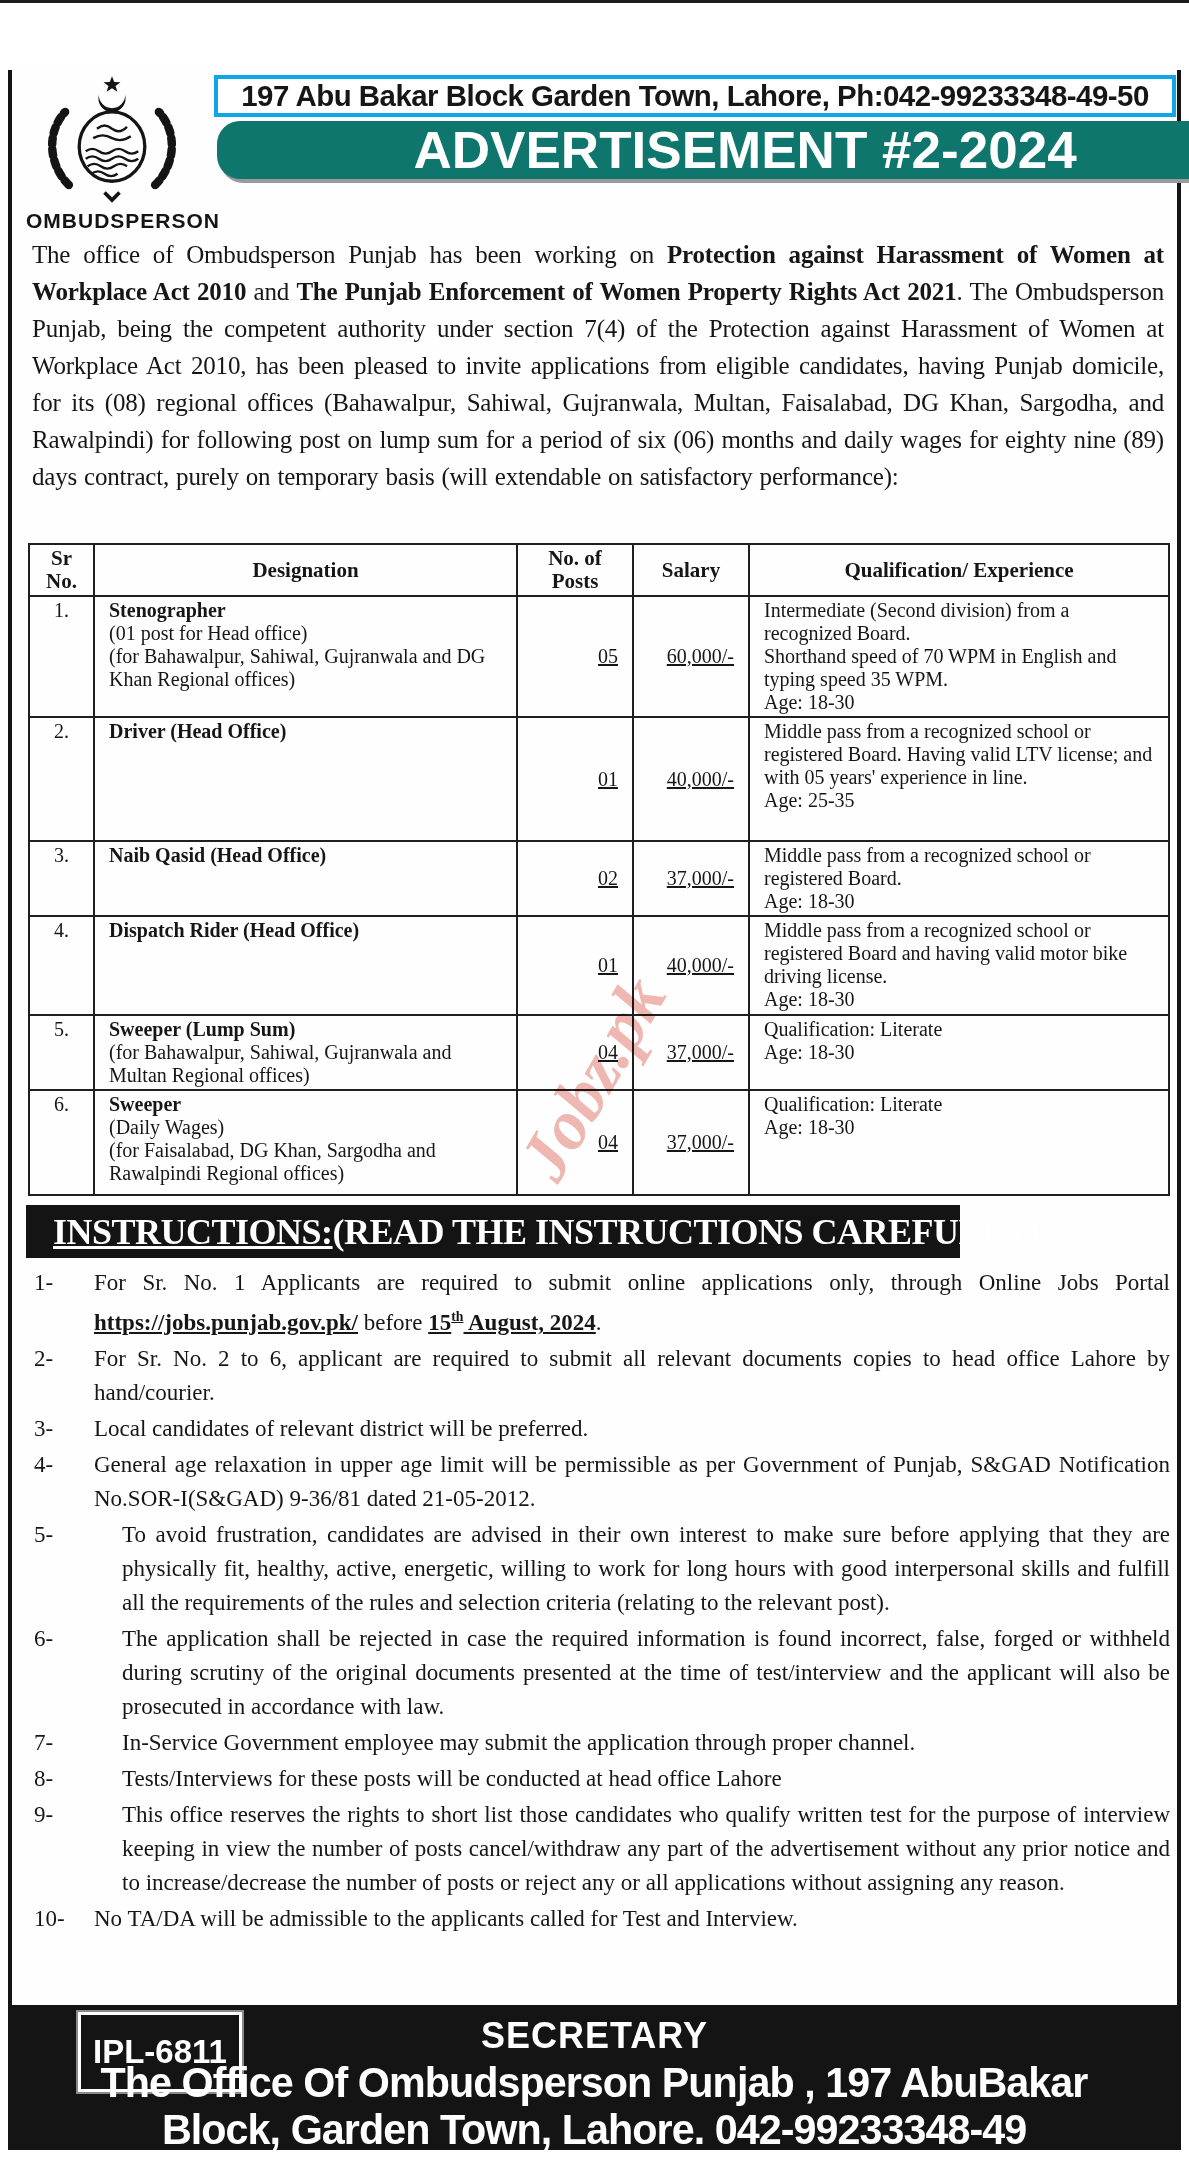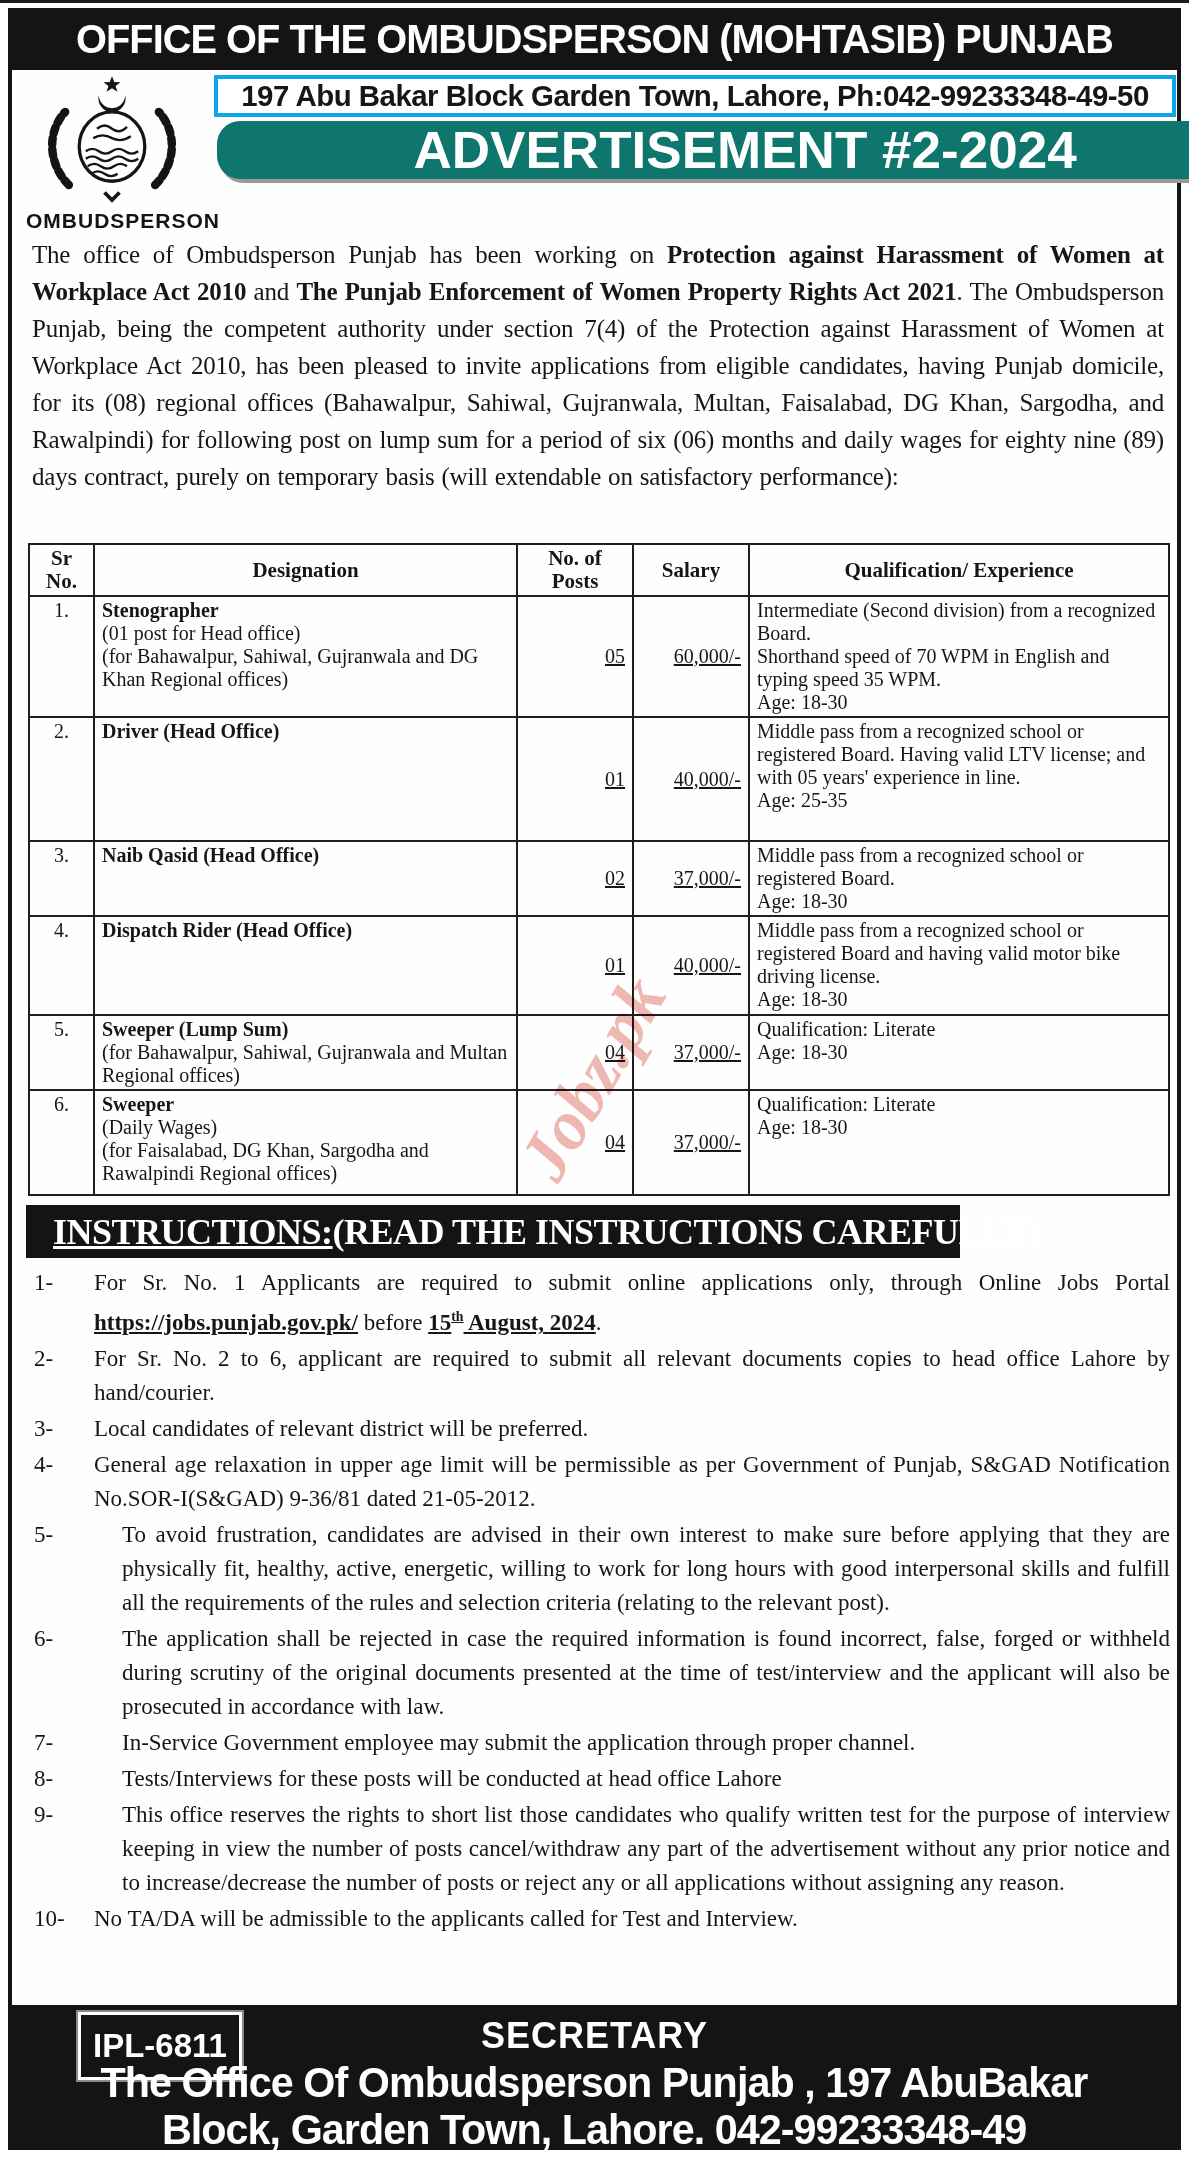--- a/index.html
+++ b/index.html
@@ -32,21 +32,21 @@
              font-size:52px;letter-spacing:0px;transform:scaleX(1.02);white-space:nowrap;}
 
   
   .intro{position:absolute;left:20px;top:166px;width:1132px;font-size:25px;line-height:37px;
          text-align:justify;letter-spacing:-0.2px;word-spacing:1px;}
   .intro .b{font-weight:bold;}
 
   
   .jobs-table{position:absolute;left:16px;top:473px;border-collapse:collapse;table-layout:fixed;
               width:1140px;background:transparent;}
-  .jobs-table th,.jobs-table td{border:2px solid #1f1f1f;padding:2px 7px;box-sizing:border-box;
+  .jobs-table th,.jobs-table td{border:2px solid #1f1f1f;padding:2px 14px;box-sizing:border-box;
               font-size:20px;line-height:23px;overflow:hidden;}
   .jobs-table th{font-weight:bold;text-align:center;vertical-align:middle;font-size:21px;}
   .td-sr{text-align:center;vertical-align:top;}
   .td-desig{vertical-align:top;text-align:left;border-radius:9px;}
   .td-posts,.td-salary{text-align:right;vertical-align:middle;text-decoration:underline;}
   .td-qual{vertical-align:top;text-align:left;}
   .t-title{font-weight:bold;}
   .q-line{margin:0;}
 
   
@@ -68,38 +68,35 @@
   
   .watermark{position:absolute;left:428px;top:938px;width:330px;height:280px;display:flex;
              align-items:center;justify-content:center;pointer-events:none;z-index:6;
              mix-blend-mode:multiply;}
   .watermark span{transform:rotate(-60deg);font-family:"Liberation Serif",serif;font-style:italic;
              font-weight:bold;font-size:70px;color:rgba(228,125,115,0.55);white-space:nowrap;}
 
   
   .footer{position:absolute;left:8px;top:2005px;width:1173px;height:145px;background:#141414;color:#fff;}
   .ipl-box{position:absolute;left:70px;top:7px;border:3px solid #ffffff;outline:2px solid #8a8a8a;
-           padding:12px 12px;font-family:"Liberation Sans",sans-serif;font-weight:bold;font-size:33px;}
+           padding:18px 12px;font-family:"Liberation Sans",sans-serif;font-weight:bold;font-size:33px;}
   .secretary{position:absolute;left:0;top:10px;width:100%;text-align:center;
            font-family:"Liberation Sans",sans-serif;font-weight:bold;font-size:36px;letter-spacing:1px;}
   .office-1{position:absolute;left:0;top:53px;width:100%;text-align:center;}
   .office-2{position:absolute;left:0;top:100px;width:100%;text-align:center;}
   .office-1 span,.office-2 span{font-family:"Liberation Sans",sans-serif;font-weight:bold;
            font-size:43px;letter-spacing:-1px;display:inline-block;transform:scaleX(0.96);white-space:nowrap;}
   sup{font-size:60%;}
 </style>
 </head>
 <body>
 
 <div id="page">
   <div class="top-edge"></div>
 
-  <div class="title-bar">
-    <span>OFFICE OF THE OMBUDSPERSON (MOHTASIB) PUNJAB</span>
-  </div>
 
   <div class="frame">
 
     <div class="logo-wrap">
       <svg width="150" height="134" viewBox="0 0 160 140">
         <g fill="none" stroke="#141414">
 
           <polygon points="80,2 82.4,8.2 89,8.4 83.8,12.4 85.8,18.6 80,14.9 74.2,18.6 76.2,12.4 71,8.4 77.6,8.2" fill="#141414" stroke="none"></polygon>
 
           <path d="M66,22 A14.5 14.5 0 1 0 94,22 A12.5 12.5 0 1 1 66,22 Z" fill="#141414" stroke="none"></path>

